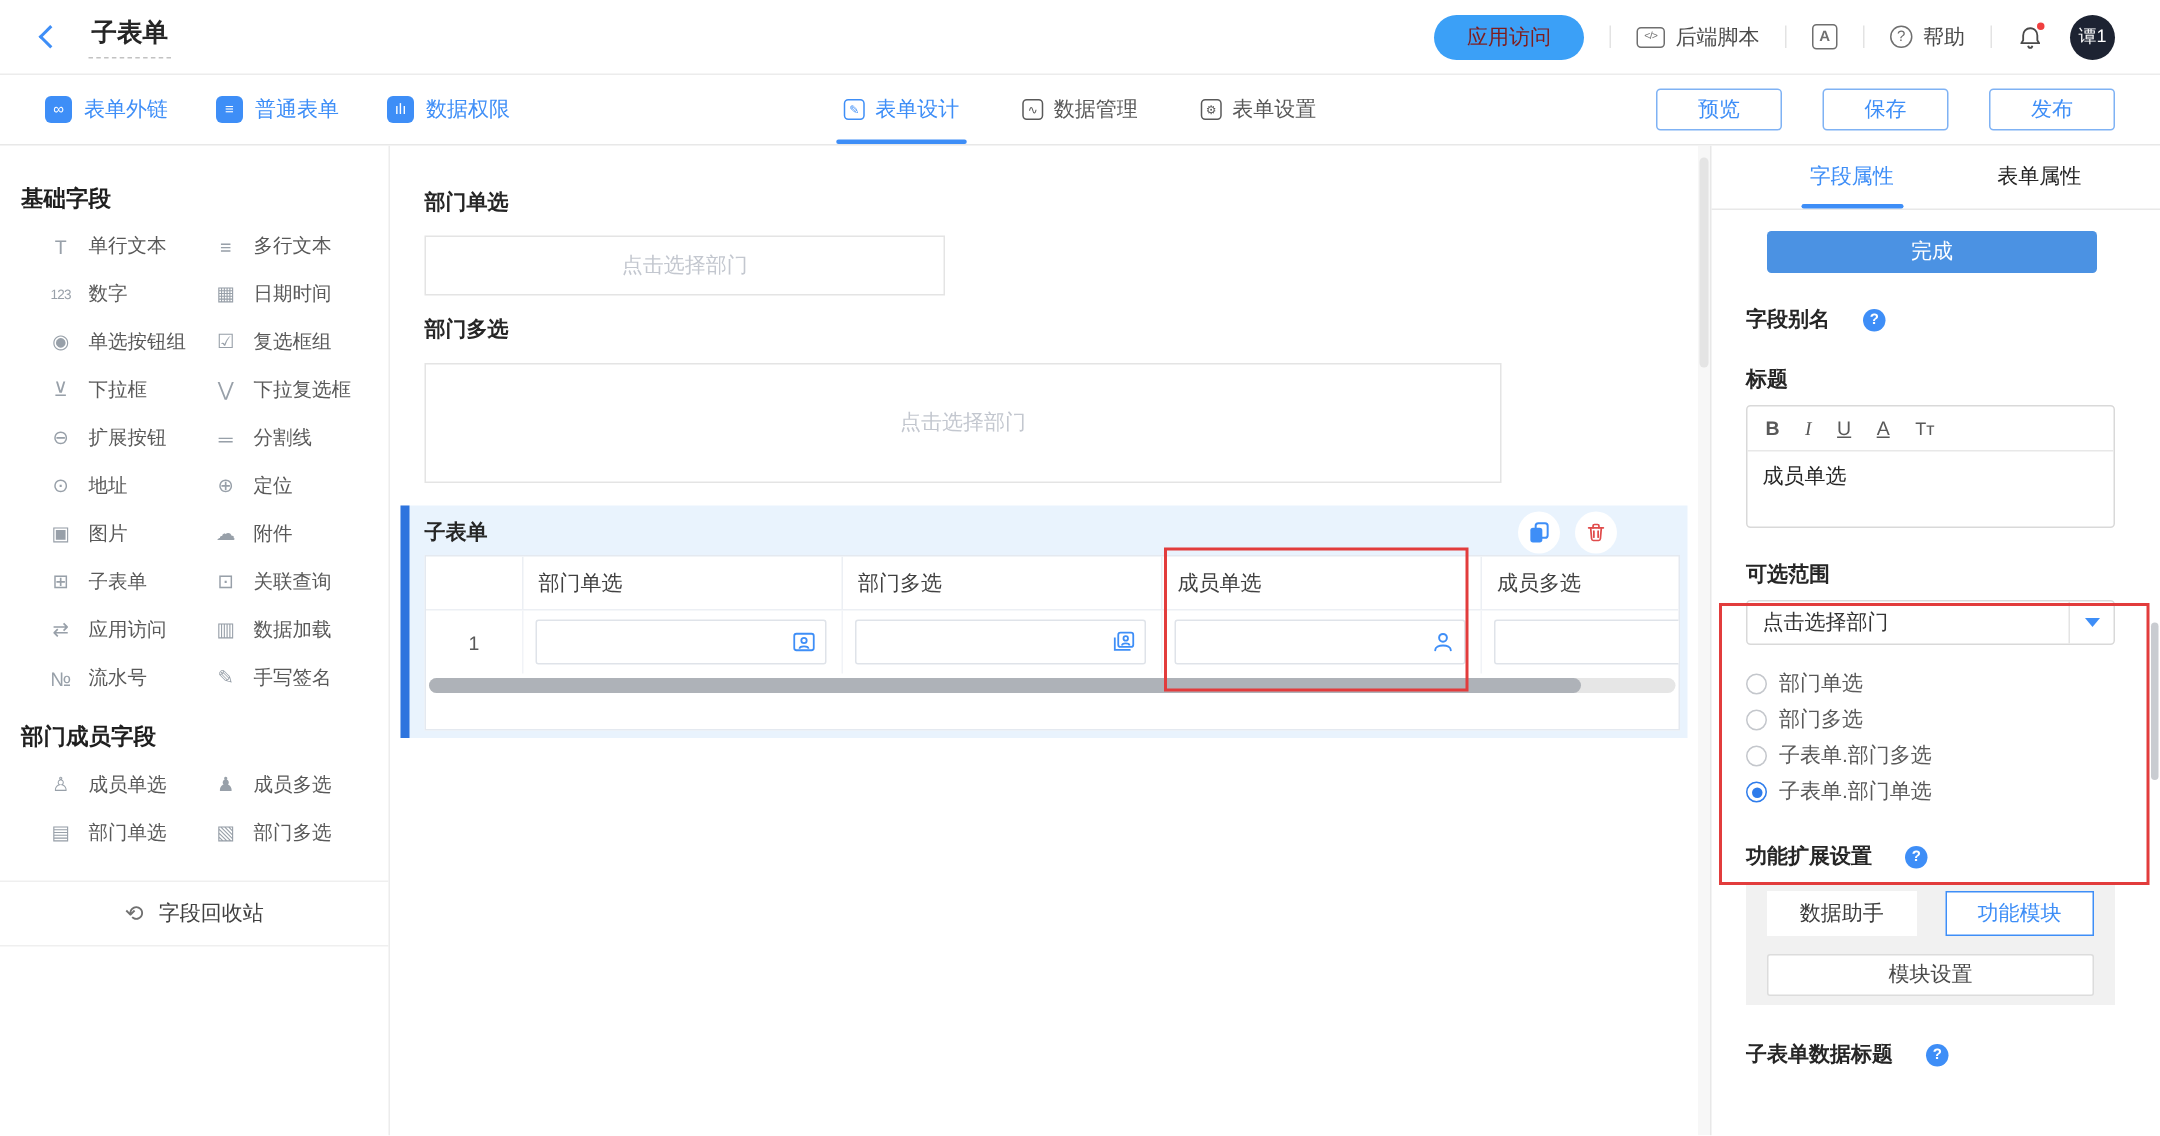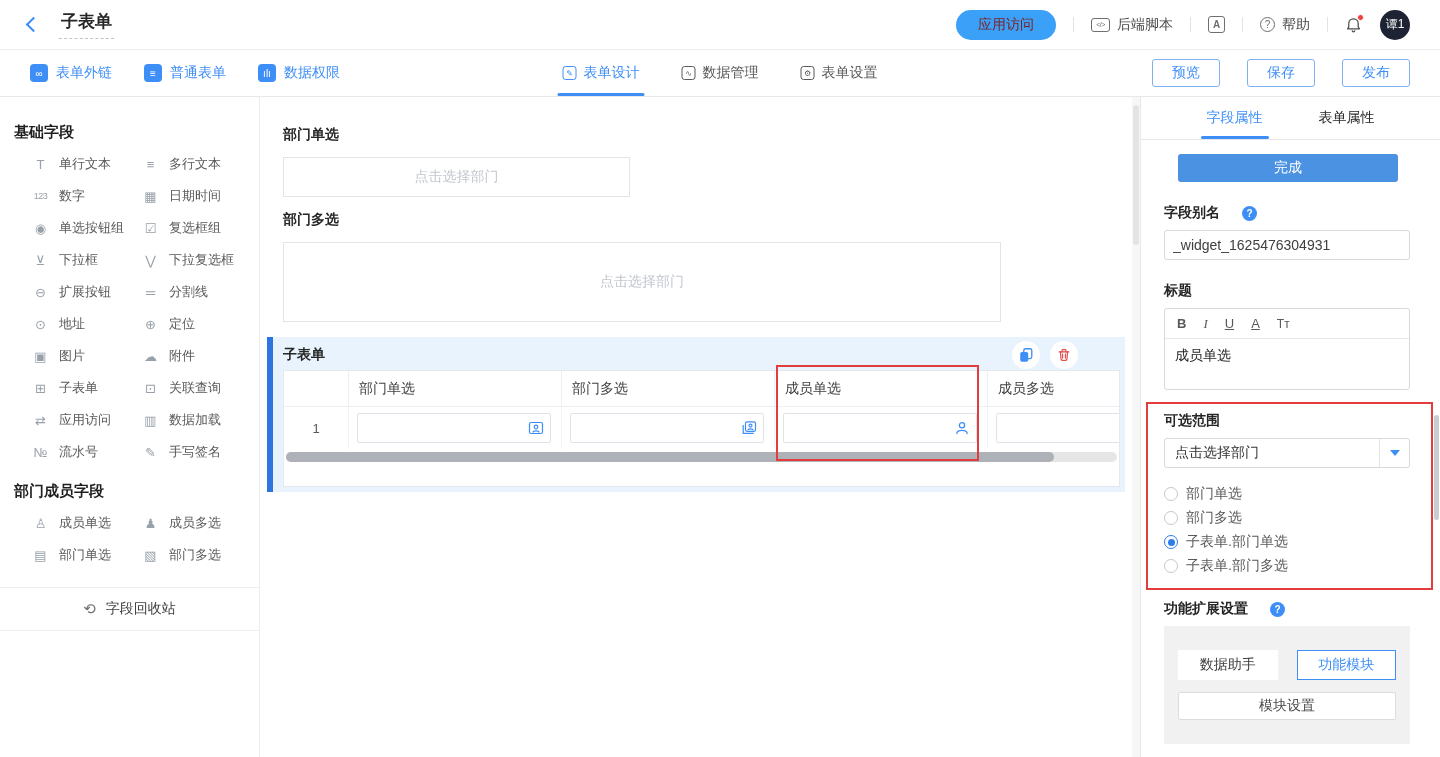--- a/index.html
+++ b/index.html
@@ -38,21 +38,21 @@
   .bic { width: 18px; height: 18px; border-radius: 4px; background: #3E8EF7; color: #fff; font-size: 10px;
          display: flex; align-items: center; justify-content: center; }
   .ttabs { position: absolute; left: 50%; transform: translateX(-50%); top: 0; height: 100%; display: flex; gap: 42px; }
   .ttab { display: flex; align-items: center; gap: 7px; font-size: 14px; color: #595959; position: relative; cursor: pointer; }
   .ttab.active { color: #3E8EF7; }
   .ttab.active::after { content: ""; position: absolute; left: -5px; right: -5px; bottom: 0; height: 3px;
                         background: #3E8EF7; border-radius: 2px; }
   .tic { width: 14px; height: 14px; border: 1.2px solid currentColor; border-radius: 3px; font-size: 8px;
          display: flex; align-items: center; justify-content: center; }
   .tacts { margin-left: auto; display: flex; gap: 27px; }
-  .tact { width: 68px; height: 28px; border: 1px solid #7fb2f4; border-radius: 3px; background: #fff; color: #3E8EF7;
+  .tact { width: 84px; height: 28px; border: 1px solid #7fb2f4; border-radius: 3px; background: #fff; color: #3E8EF7;
           font-size: 14px; display: flex; align-items: center; justify-content: center; cursor: pointer; }
 
   
   .sbar { position: absolute; left: 0; top: 97px; width: 260px; height: 660px; border-right: 1px solid #ececec;
           background: #fff; padding-top: 12px; }
   .sec-t { font-size: 15px; font-weight: 700; color: #1f1f1f; padding: 14px 0 6px 14px; }
   .sgrid { display: grid; grid-template-columns: 110px auto; padding-left: 30px; }
   .fitem { height: 32px; display: flex; align-items: center; gap: 8px; font-size: 13px; color: #595959; cursor: pointer; }
   .fi { width: 21px; flex: none; color: #98a0a9; font-size: 13px; text-align: center; }
   .fi.sm { font-size: 9px; letter-spacing: -0.5px; }
@@ -86,21 +86,21 @@
   .bc.col { width: 213px; padding: 0 10px 0 8px; }
   .cell-input { flex: 1; height: 30px; border: 1px solid #dfe3e9; border-radius: 2px; background: #fff;
                 display: flex; align-items: center; justify-content: flex-end; padding-right: 6px; cursor: text; }
   .sf-scroll { position: absolute; left: 2px; right: 2px; top: 81px; height: 10px; background: #e6e6e6; border-radius: 5px; }
   .sf-thumb { width: 768px; height: 10px; background: #aeb2b8; border-radius: 5px; cursor: grab; }
 
   
   .panel { position: absolute; left: 1140px; top: 97px; width: 300px; height: 660px; border-left: 1px solid #e8e8e8;
            background: #fff; }
   .p-tabs { height: 43px; display: flex; justify-content: center; gap: 56px; border-bottom: 1px solid #e8e8e8; }
-  .p-tab { display: flex; align-items: center; font-size: 14px; color: #262626; position: relative; cursor: pointer; }
+  .p-tab { display: flex; align-items: center; font-size: 14px; color: #262626; position: relative; cursor: pointer; margin-left: 13px; }
   .p-tab.active { color: #3E8EF7; }
   .p-tab.active::after { content: ""; position: absolute; left: -6px; right: -6px; bottom: 0; height: 3px;
                          background: #3E8EF7; border-radius: 2px; }
   .p-body { padding: 0 30px 0 23px; }
   .done-btn { display: block; margin: 14px 0 0 14px; width: 220px; height: 28px; background: #4B92E3; color: #fff;
               font-size: 14px; border: none; border-radius: 3px; cursor: pointer; }
   .p-label { margin-top: 22px; font-size: 14px; font-weight: 700; color: #262626; display: flex; align-items: center; gap: 22px; }
   .q { width: 15px; height: 15px; border-radius: 50%; background: #3E8EF7; color: #fff; font-size: 10px; font-weight: 700;
        display: inline-flex; align-items: center; justify-content: center; cursor: pointer; }
   .p-input { margin-top: 8px; width: 100%; height: 30px; border: 1px solid #d9d9d9; border-radius: 3px;
@@ -120,21 +120,21 @@
               display: flex; align-items: center; justify-content: center; }
   .caret { width: 0; height: 0; border-left: 5px solid transparent; border-right: 5px solid transparent;
            border-top: 6px solid #3E8EF7; }
   .radios { margin-top: 14px; }
   .radio-row { height: 24px; display: flex; align-items: center; gap: 8px; font-size: 14px; color: #595959; cursor: pointer; }
   .rdo { width: 14px; height: 14px; border-radius: 50%; border: 1px solid #c4c7cc; background: #fff;
          position: relative; flex: none; }
   .rdo.on { border: 1.5px solid #2E7CEB; }
   .rdo.on::after { content: ""; position: absolute; left: 50%; top: 50%; width: 7px; height: 7px; margin: -3.5px 0 0 -3.5px;
                    border-radius: 50%; background: #2E7CEB; }
-  .ext-box { margin-top: 8px; background: #f1f1f1; padding: 24px 14px; }
+  .ext-box { margin-top: 8px; background: #f1f1f1; padding: 6px 14px; }
   .ext-row { display: flex; gap: 19px; }
   .ext-btn { flex: 1; height: 30px; background: #fff; border: 1px solid transparent; font-size: 14px; color: #3c3c3c;
              display: flex; align-items: center; justify-content: center; cursor: pointer; }
   .ext-btn.active { border: 1px solid #3E8EF7; color: #3E8EF7; }
   .module-btn { margin-top: 12px; width: 100%; height: 28px; background: #fff; border: 1px solid #dcdcdc;
                 border-radius: 2px; font-size: 14px; color: #4a4a4a; display: flex; align-items: center;
                 justify-content: center; cursor: pointer; }
   .p-scrollthumb { position: absolute; right: 1px; top: 318px; width: 5px; height: 105px; background: #c9ccd1; border-radius: 3px; }
 
   
@@ -408,21 +408,20 @@
       <span class="p-tab active">字段属性</span>
       <span class="p-tab">表单属性</span>
     </div>
     <div class="p-body">
       <button class="done-btn">完成</button>
 
       <div class="p-label">
         <span>字段别名</span>
         <span class="q">?</span>
       </div>
-      <input class="p-input" value="_widget_1625476304931" style="">
 
       <div class="p-label">标题</div>
       <div class="editor">
         <div class="ed-bar">
           <span class="tb b">B</span>
           <span class="tb i">I</span>
           <span class="tb u">U</span>
           <span class="tb a">A</span>
           <span class="tb t">Tт</span>
         </div>
@@ -439,26 +438,26 @@
       <div class="radios">
         <div class="radio-row">
           <span class="rdo"></span>
           <span>部门单选</span>
         </div>
         <div class="radio-row">
           <span class="rdo"></span>
           <span>部门多选</span>
         </div>
         <div class="radio-row">
+          <span class="rdo"></span>
+          <span>子表单.部门多选</span>
+        </div>
+        <div class="radio-row">
           <span class="rdo on"></span>
           <span>子表单.部门单选</span>
-        </div>
-        <div class="radio-row">
-          <span class="rdo"></span>
-          <span>子表单.部门多选</span>
         </div>
       </div>
 
       <div class="p-label" style="">
         <span>功能扩展设置</span>
         <span class="q">?</span>
       </div>
       <div class="ext-box">
         <div class="ext-row">
           <div class="ext-btn">数据助手</div>

